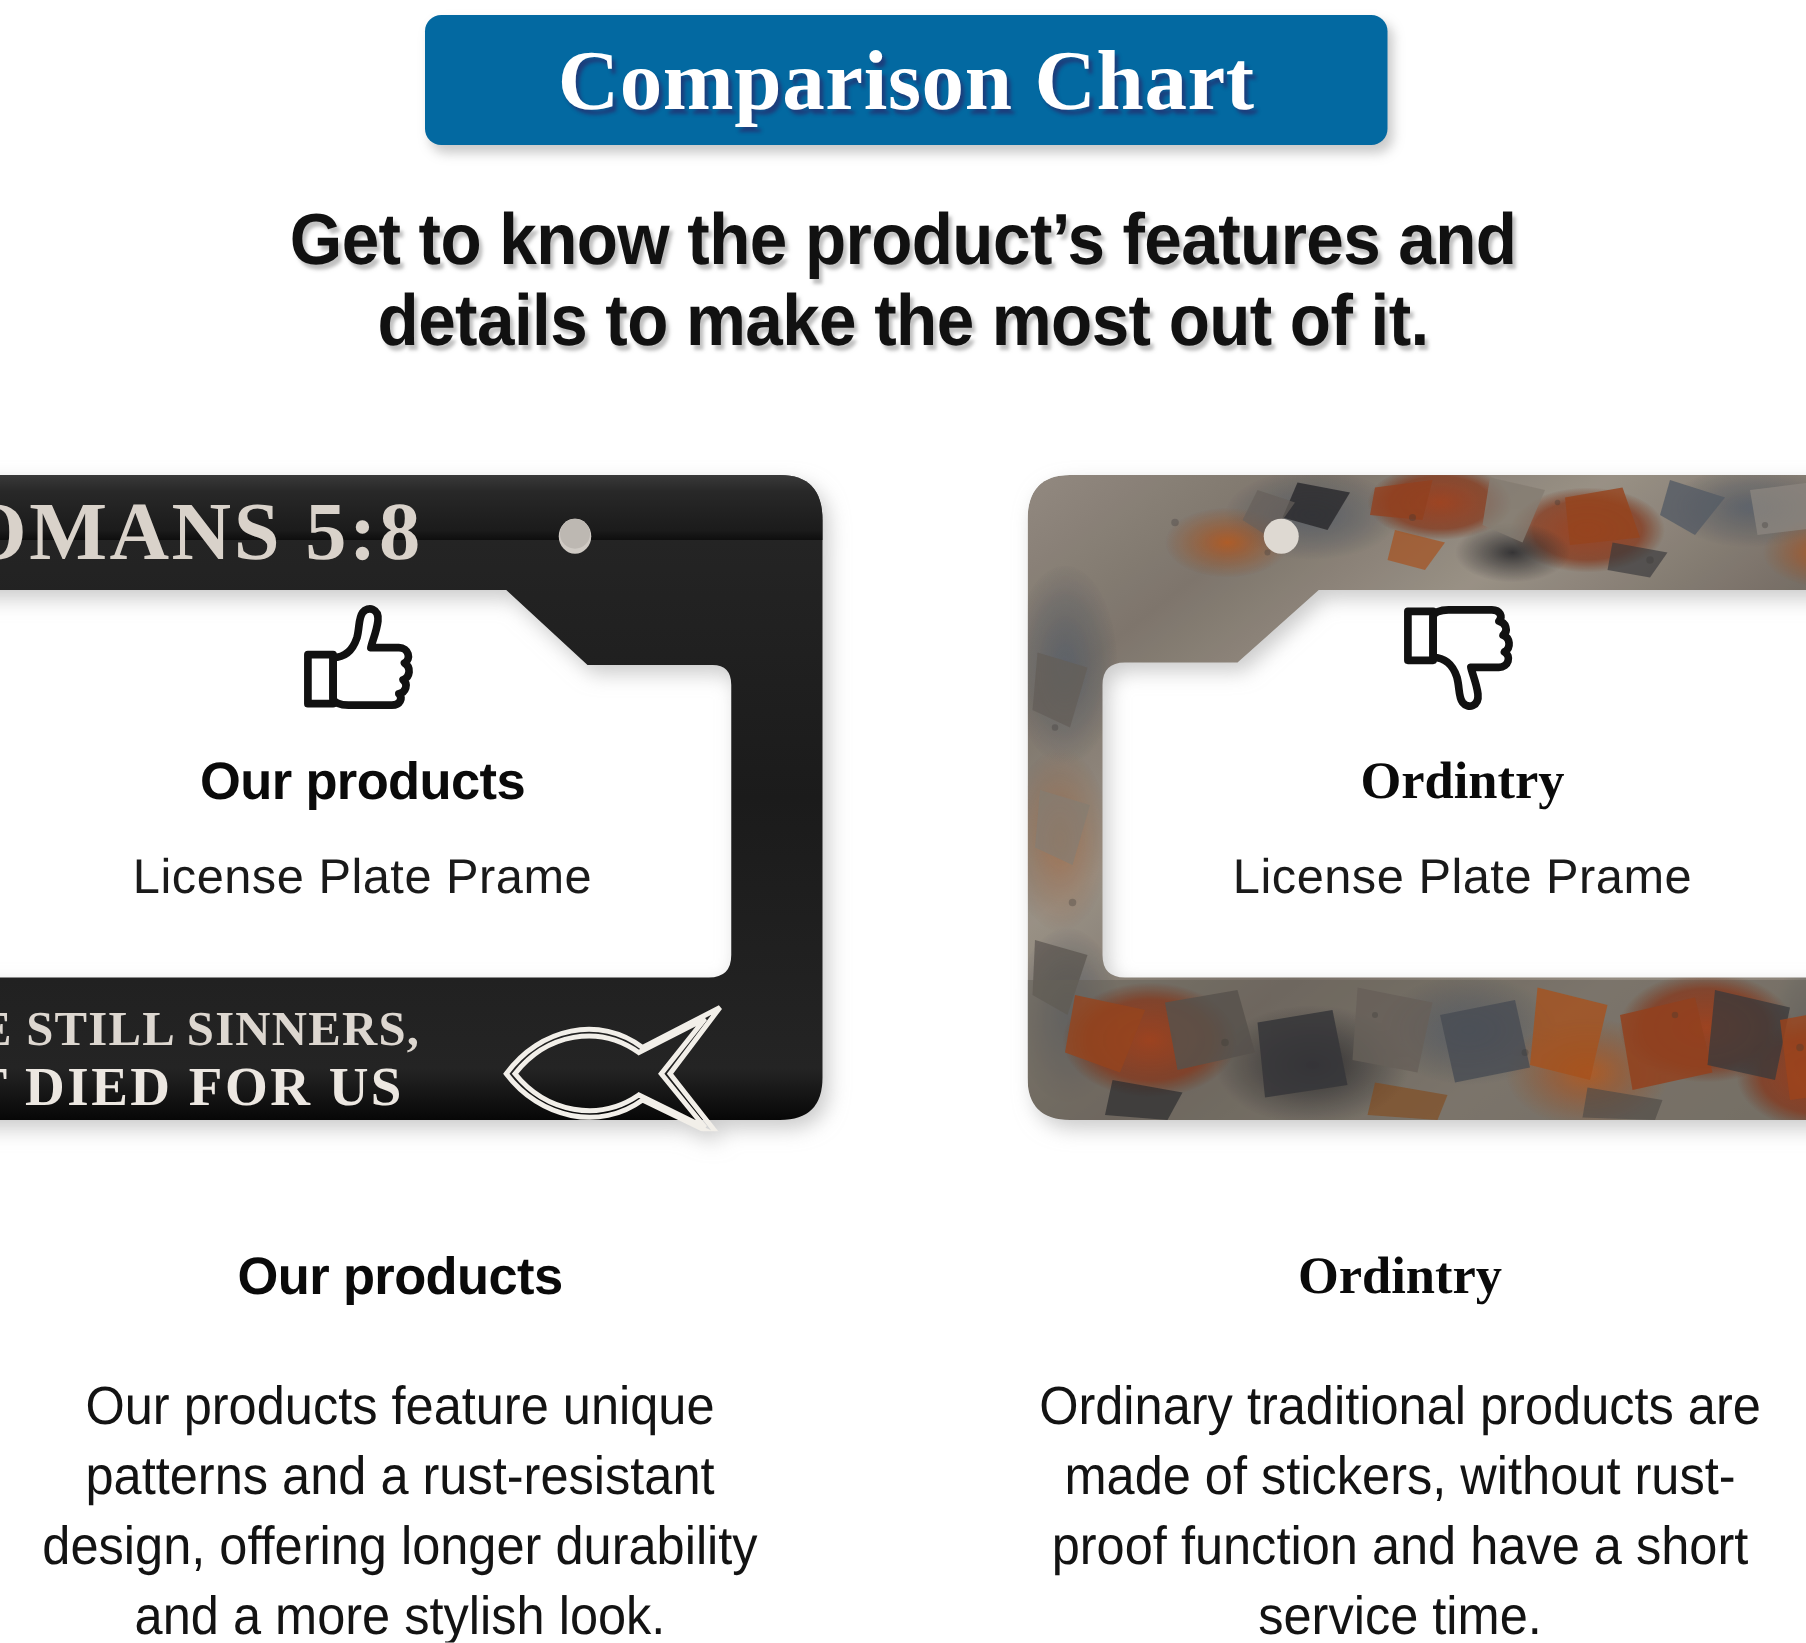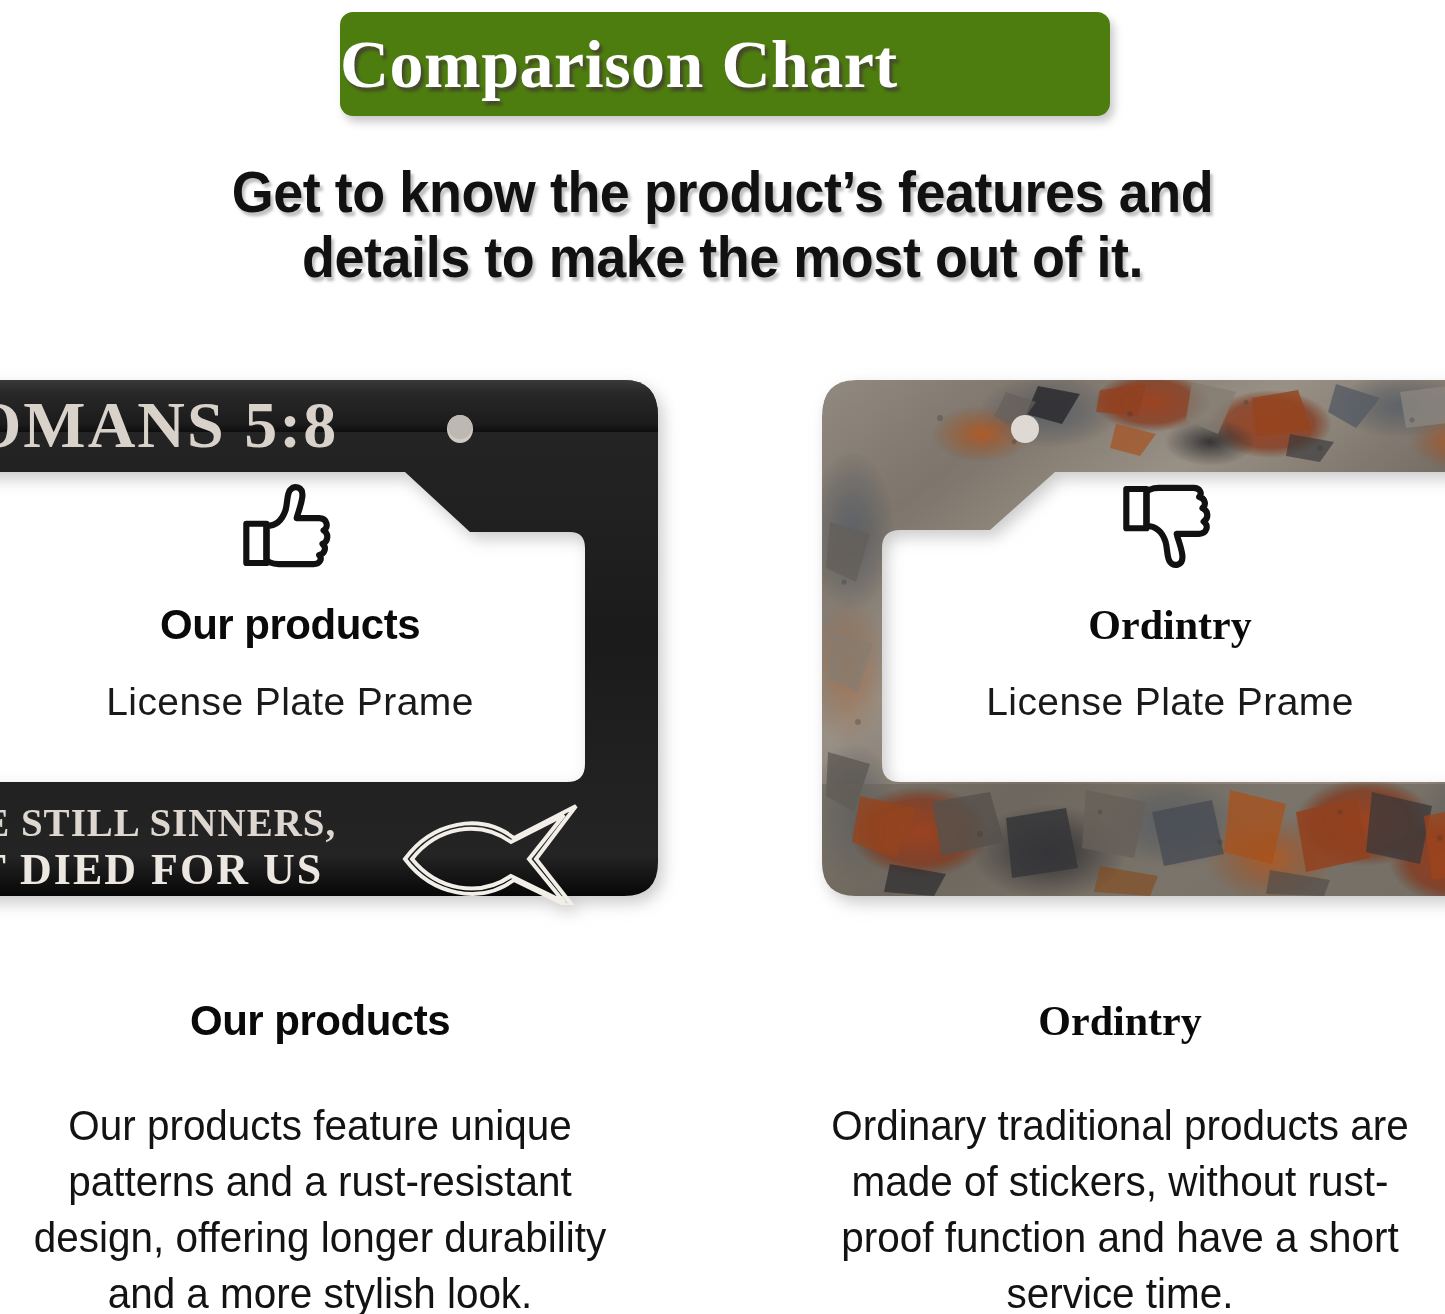--- a/index.html
+++ b/index.html
@@ -16,24 +16,24 @@
     position:relative;
     width:1445px; height:1314px;
     background:#ffffff;
   }
 
   
   #banner {
     position:absolute;
     left:340px; top:12px;
     width:770px; height:104px;
-    background:#4d7c0f;
+    background:#0369a1;
     border-radius:13px;
     box-shadow:4px 6px 9px rgba(120,120,120,0.40);
-    display:flex; align-items:center; 
+    display:flex; align-items:center; justify-content:center;
   }
   #banner-title {
     font-family:"Liberation Serif", serif;
     font-weight:bold;
     font-size:68px;
     line-height:1;
     color:#ffffff;
     letter-spacing:0.5px;
     text-shadow:3px 4px 3px rgba(60,10,80,0.45);
     white-space:nowrap;

